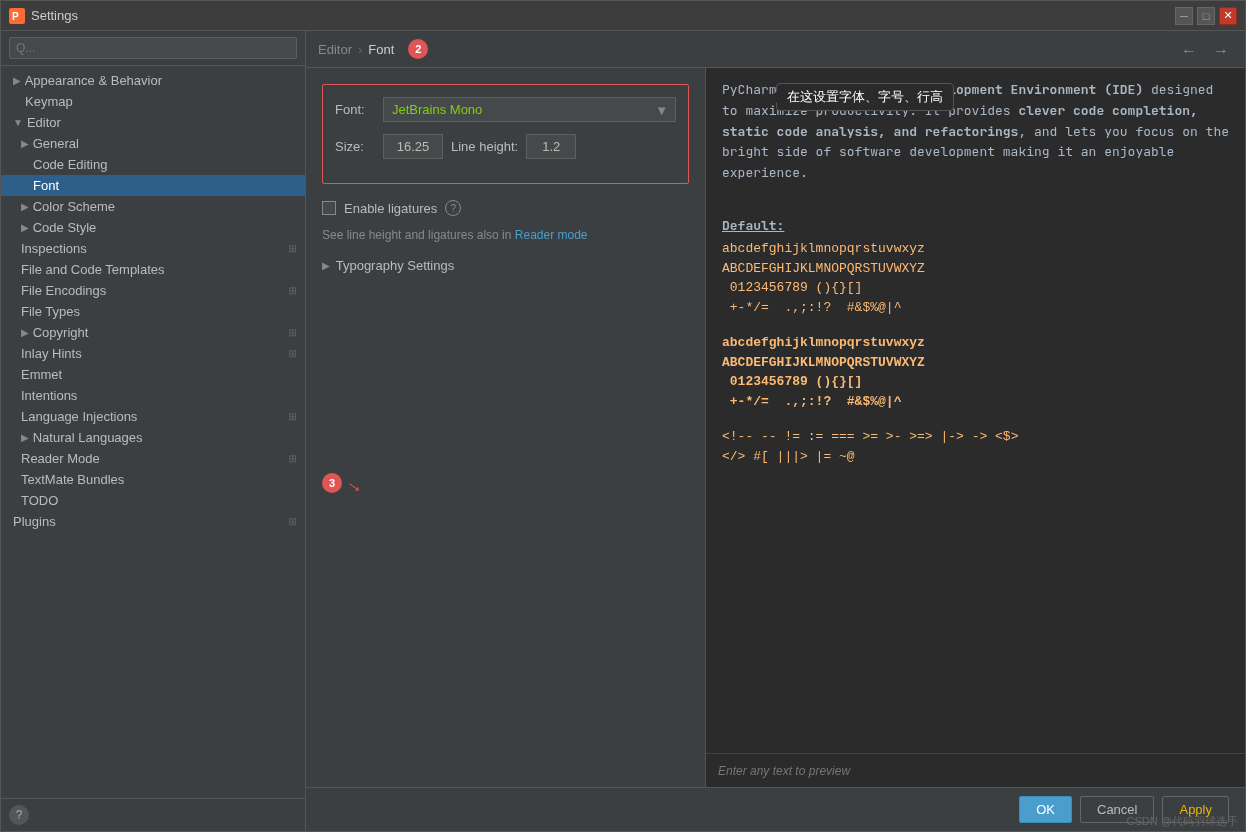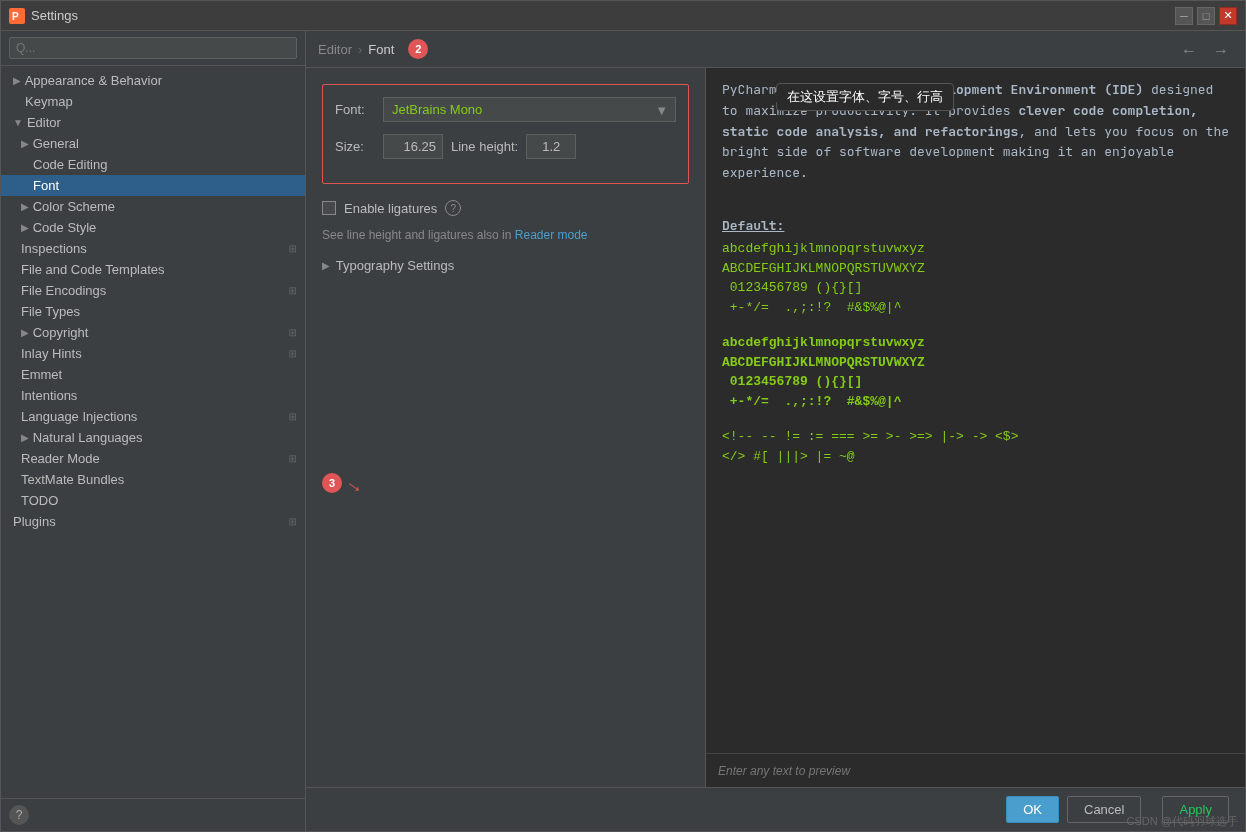--- a/index.html
+++ b/index.html
@@ -46,21 +46,21 @@
     
     .settings-form { width: 400px; padding: 16px; border-right: 1px solid #555; overflow-y: auto; flex-shrink: 0; }
 
     .font-section { border: 1px solid #e05555; border-radius: 2px; padding: 12px; margin-bottom: 16px; }
 
     .form-row { display: flex; align-items: center; margin-bottom: 12px; }
     .form-label { color: #bbbbbb; font-size: 13px; margin-right: 8px; min-width: 40px; }
     .font-dropdown-wrap { flex: 1; position: relative; }
     .font-dropdown-wrap select { width: 100%; background: #45494a; border: 1px solid #5e6060; color: #bbbbbb; padding: 4px 8px; font-size: 13px; appearance: none; outline: none; cursor: pointer; }
     .dropdown-arrow { position: absolute; right: 8px; top: 50%; transform: translateY(-50%); color: #888; pointer-events: none; }
-    .size-input { width: 60px; background: #45494a; border: 1px solid #5e6060; color: #bbbbbb; padding: 4px 6px; font-size: 13px; outline: none; text-align: right; }
+    .size-input { width: 60px; background: #45494a; border: 1px solid #5e6060; color: #bbbbbb; padding: 4px 6px; font-size: 13px; outline: none; text-align: center; }
     .line-height-label { color: #bbbbbb; font-size: 13px; }
     .line-height-input { width: 50px; background: #45494a; border: 1px solid #5e6060; color: #bbbbbb; padding: 4px 6px; font-size: 13px; outline: none; text-align: center; }
 
     .ligatures-row { display: flex; align-items: center; gap: 8px; margin-bottom: 12px; }
     .checkbox-input { appearance: none; width: 14px; height: 14px; border: 1px solid #888; background: #45494a; cursor: pointer; }
     .checkbox-input:checked { background: #4a9ece; border-color: #4a9ece; }
     .ligatures-label { color: #bbbbbb; font-size: 13px; }
     .help-icon { width: 16px; height: 16px; border-radius: 50%; border: 1px solid #888; color: #888; display: inline-flex; align-items: center; justify-content: center; font-size: 10px; cursor: pointer; }
 
     .reader-mode-text { font-size: 12px; color: #888; margin-bottom: 16px; }
@@ -71,30 +71,30 @@
     .typography-arrow { color: #888; font-size: 10px; }
 
     
     .tooltip-box { position: absolute; background: #2a2a2a; color: #ffffff; padding: 4px 10px; border-radius: 4px; font-size: 13px; font-weight: normal; white-space: nowrap; top: 52px; left: 470px; border: 1px solid #555; }
     .tooltip-box::before { content: ''; position: absolute; left: -6px; top: 50%; transform: translateY(-50%); border: 6px solid transparent; border-right-color: #2a2a2a; border-left: none; }
 
     
     .preview-panel { flex: 1; background: #2b2b2b; display: flex; flex-direction: column; overflow: hidden; font-family: 'JetBrains Mono', 'Courier New', monospace; }
     .preview-content { flex: 1; padding: 12px 16px; overflow-y: auto; font-size: 13px; line-height: 1.5; color: #a9b7c6; }
     .preview-content .section-header { font-weight: bold; margin-top: 16px; margin-bottom: 4px; color: #a9b7c6; text-decoration: underline; }
-    .preview-content .mono-line { font-family: 'Courier New', monospace; color: #84cc16; }
+    .preview-content .mono-line { font-family: 'Courier New', monospace; color: #fdba74; }
     .preview-footer { padding: 8px 12px; border-top: 1px solid #444; }
     .preview-input { width: 100%; background: transparent; border: none; color: #666; font-size: 12px; outline: none; font-style: italic; }
 
     
     .bottom-bar { padding: 8px 16px; border-top: 1px solid #555; display: flex; justify-content: flex-end; gap: 8px; background: #3c3f41; flex-shrink: 0; }
     .btn { padding: 5px 16px; font-size: 13px; cursor: pointer; border-radius: 2px; border: 1px solid; }
     .btn-ok { background: #4a9ece; border-color: #3a8ebe; color: white; }
     .btn-cancel { background: #3c3f41; border-color: #666; color: #bbbbbb; }
-    .btn-apply { background: #3c3f41; border-color: #666; color: #22c55e; margin-left: 13px; }
+    .btn-apply { background: #3c3f41; border-color: #666; color: #eab308; }
 
     
     .watermark { position: fixed; bottom: 3px; right: 8px; font-size: 11px; color: #666; }
 
     
     ::-webkit-scrollbar { width: 8px; }
     ::-webkit-scrollbar-track { background: #3c3f41; }
     ::-webkit-scrollbar-thumb { background: #555; border-radius: 4px; }
 
     .preview-intro { color: #a9b7c6; line-height: 1.6; font-size: 13px; }

